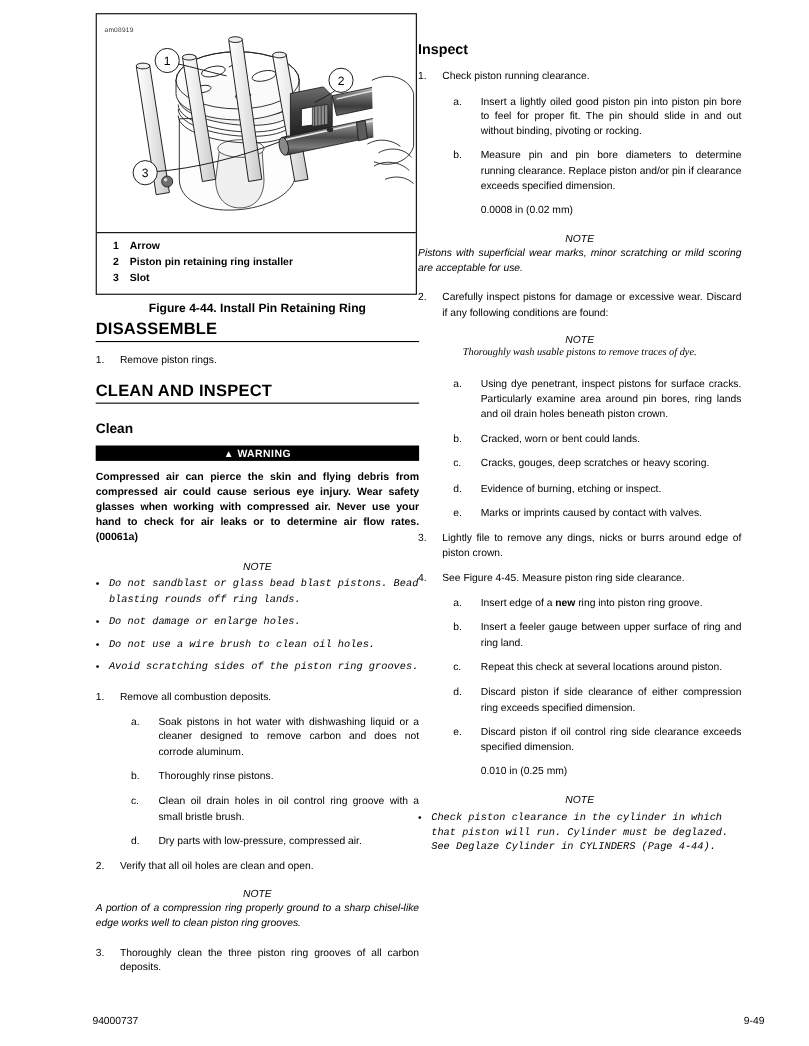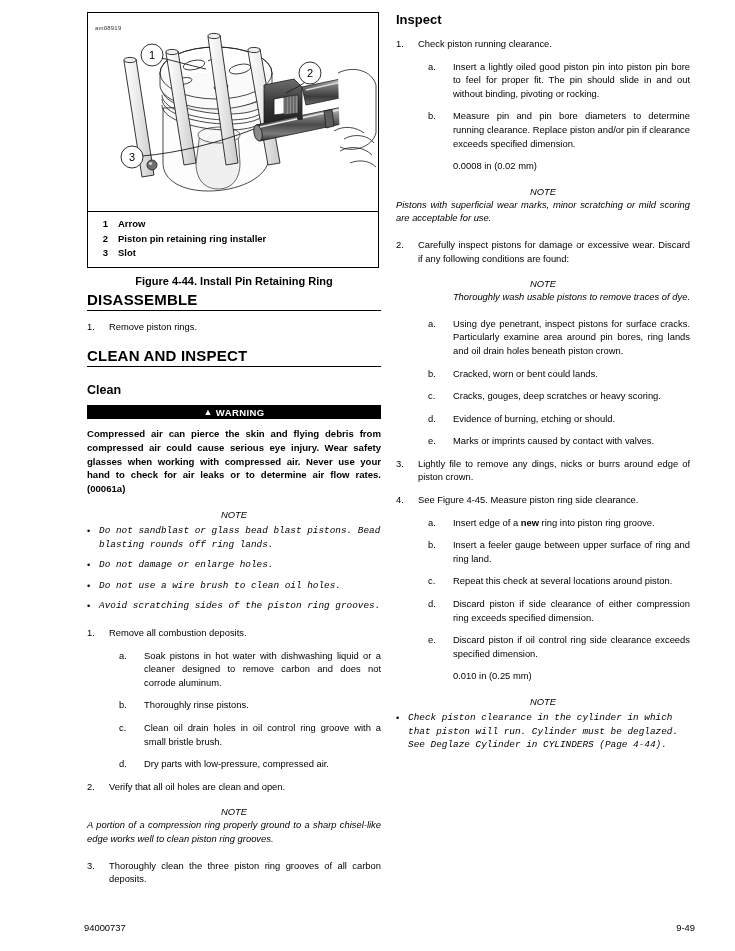--- a/index.html
+++ b/index.html
@@ -23,21 +23,21 @@
     height: 951px;
   }
 
   
   .col {
     position: absolute;
     top: 12px;
     width: 294px;
   }
   .col-left  { left: 87px; }
-  .col-right { left: 396px; }
+  .col-right { left: 380px; margin-top: 25px; }
 
   
   .figure-box {
     border: 1px solid #000;
     width: 292px;
     box-sizing: border-box;
     position: relative;
     background: #fff;
   }
   .figure-art {
@@ -453,37 +453,37 @@
 
     <div class="note-label">NOTE</div>
     <p class="note-body">Pistons with superficial wear marks, minor scratching or mild scoring are acceptable for use.</p>
 
     <div class="item" style="margin-top:13px;">
       <span class="marker">2.</span>
       <span class="txt">Carefully inspect pistons for damage or excessive wear. Discard if any following conditions are found:</span>
     </div>
 
     <div class="note-label">NOTE</div>
-    <p class="note-body" style="text-align:right;">Thoroughly wash usable pistons to remove traces of dye.</p>
+    <p class="note-body" style="text-align:center;font-family:Liberation Serif, serif;">Thoroughly wash usable pistons to remove traces of dye.</p>
 
     <div class="subitem" style="margin-top:13px;">
       <span class="marker">a.</span>
       <span class="txt">Using dye penetrant, inspect pistons for surface cracks. Particularly examine area around pin bores, ring lands and oil drain holes beneath piston crown.</span>
     </div>
     <div class="subitem">
       <span class="marker">b.</span>
       <span class="txt">Cracked, worn or bent could lands.</span>
     </div>
     <div class="subitem">
       <span class="marker">c.</span>
       <span class="txt">Cracks, gouges, deep scratches or heavy scoring.</span>
     </div>
     <div class="subitem">
       <span class="marker">d.</span>
-      <span class="txt">Evidence of burning, etching or should.</span>
+      <span class="txt">Evidence of burning, etching or inspect.</span>
     </div>
     <div class="subitem">
       <span class="marker">e.</span>
       <span class="txt">Marks or imprints caused by contact with valves.</span>
     </div>
 
     <div class="item">
       <span class="marker">3.</span>
       <span class="txt">Lightly file to remove any dings, nicks or burrs around edge of piston crown.</span>
     </div>

